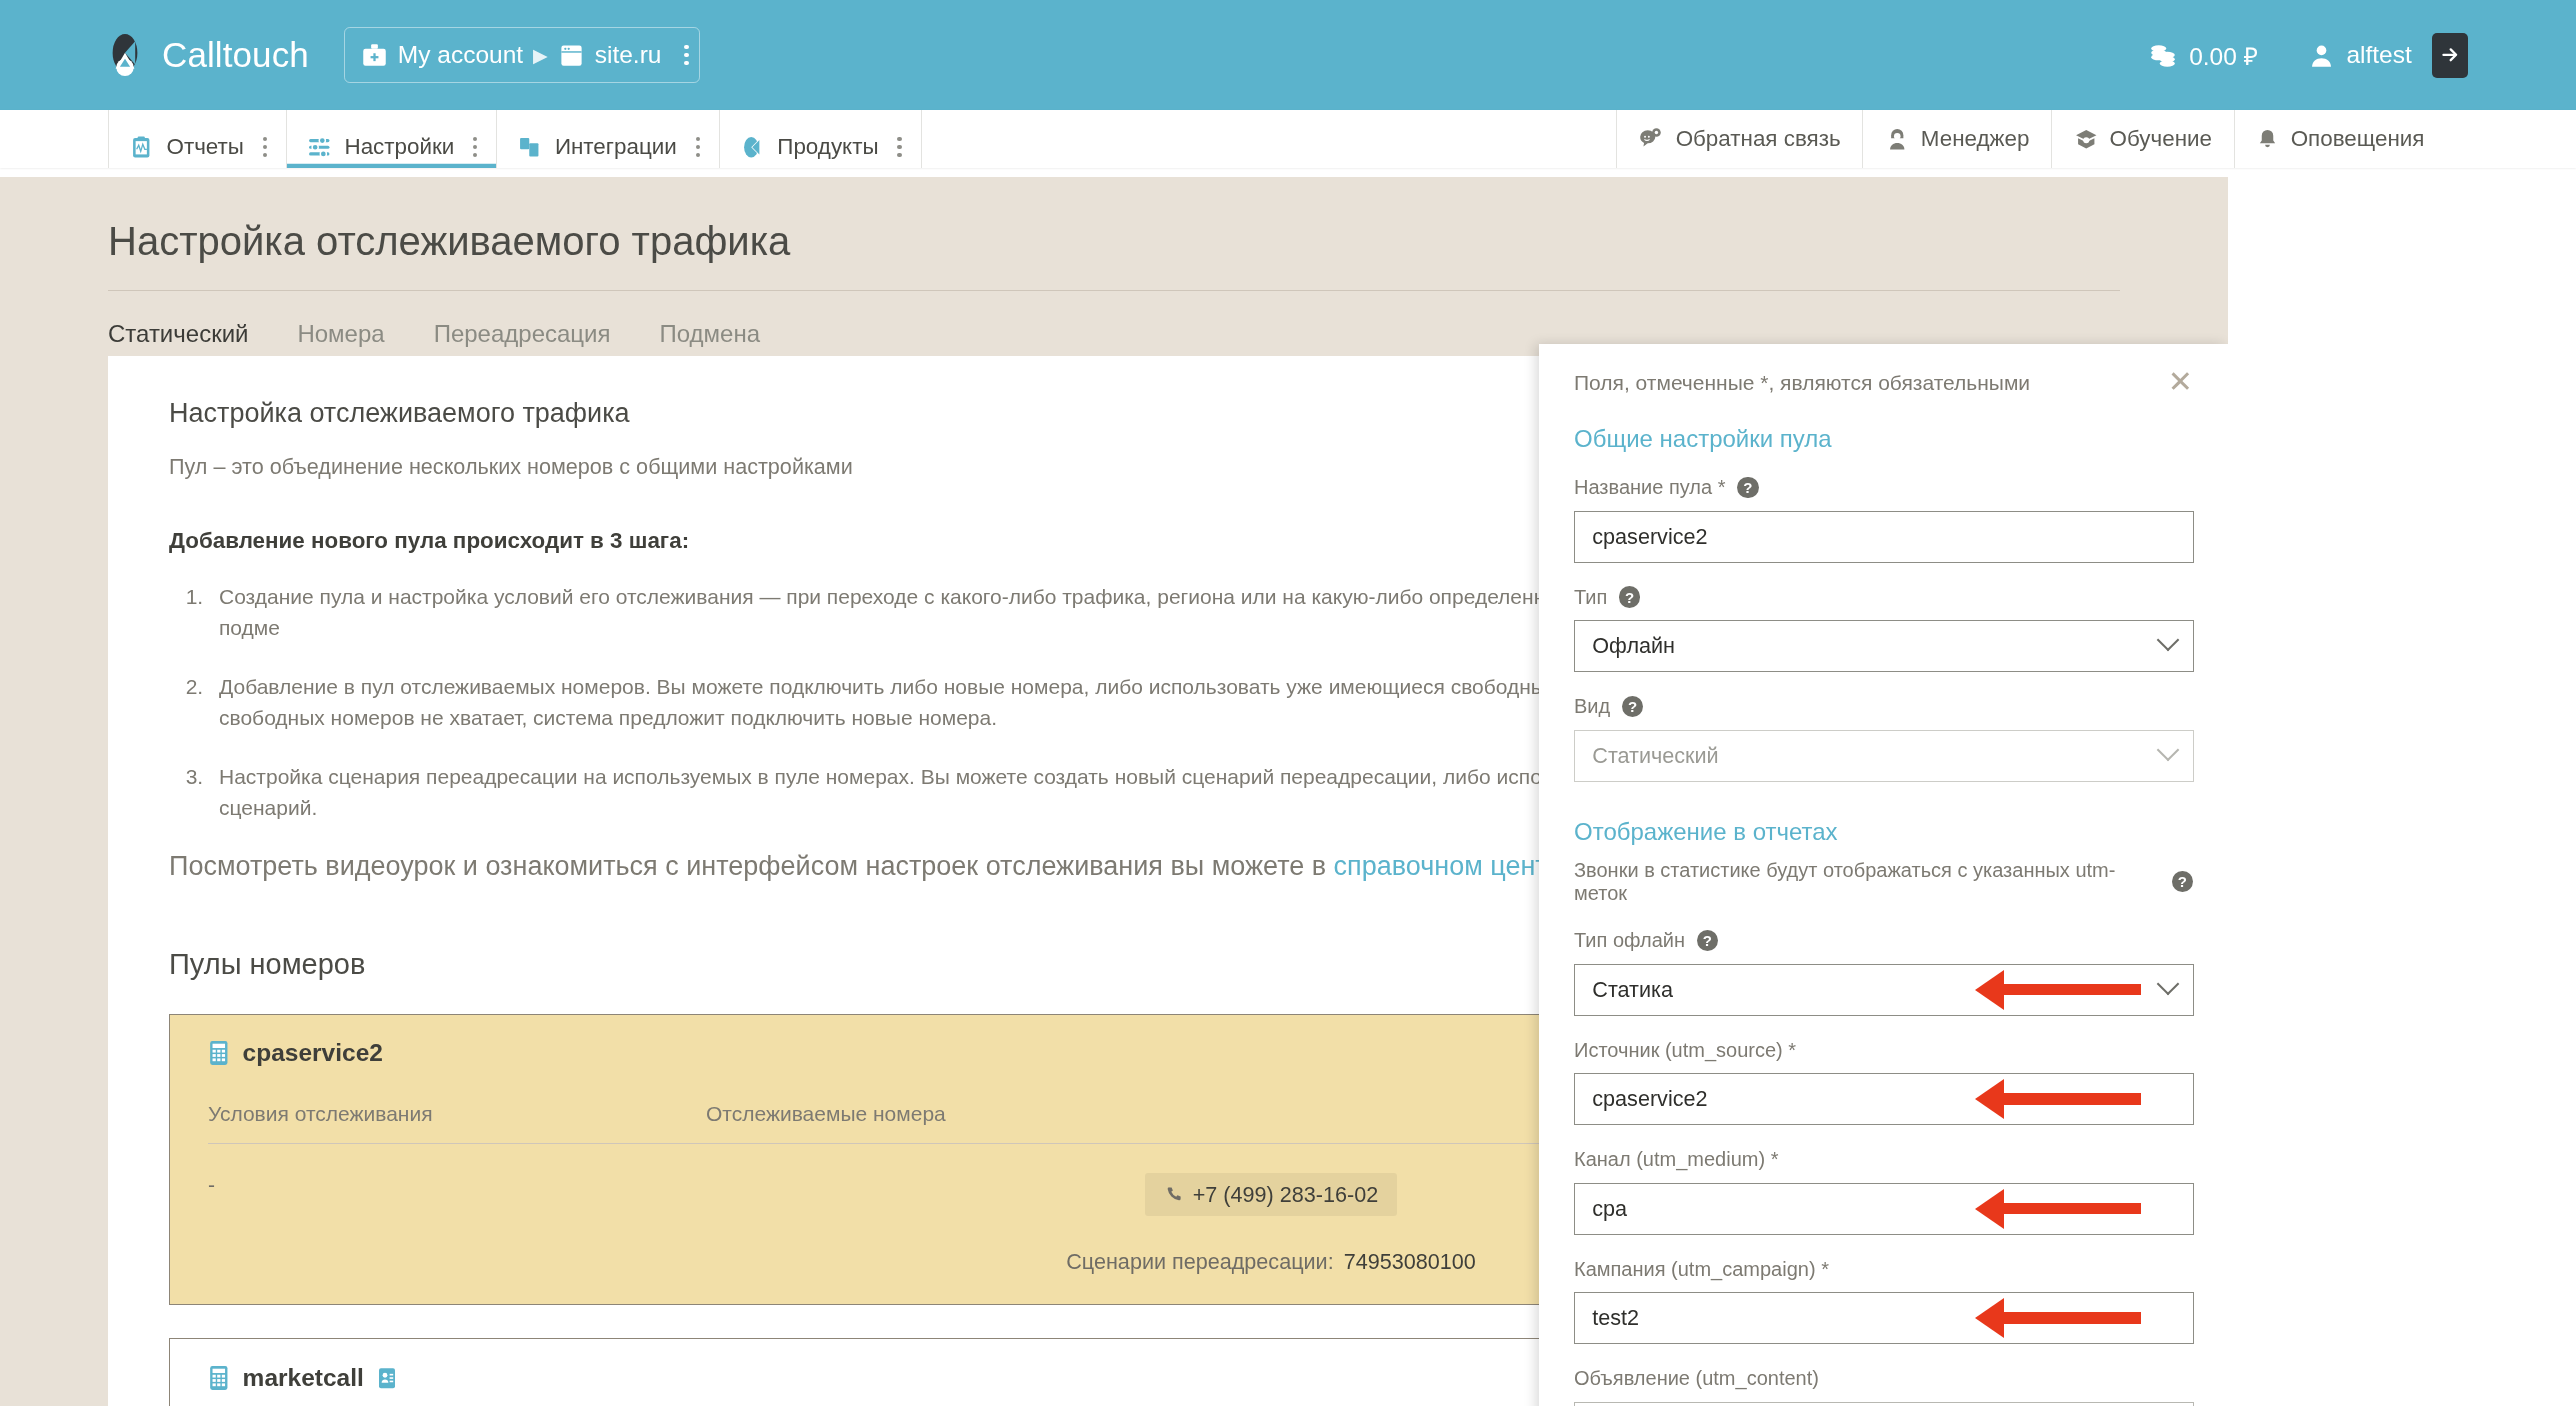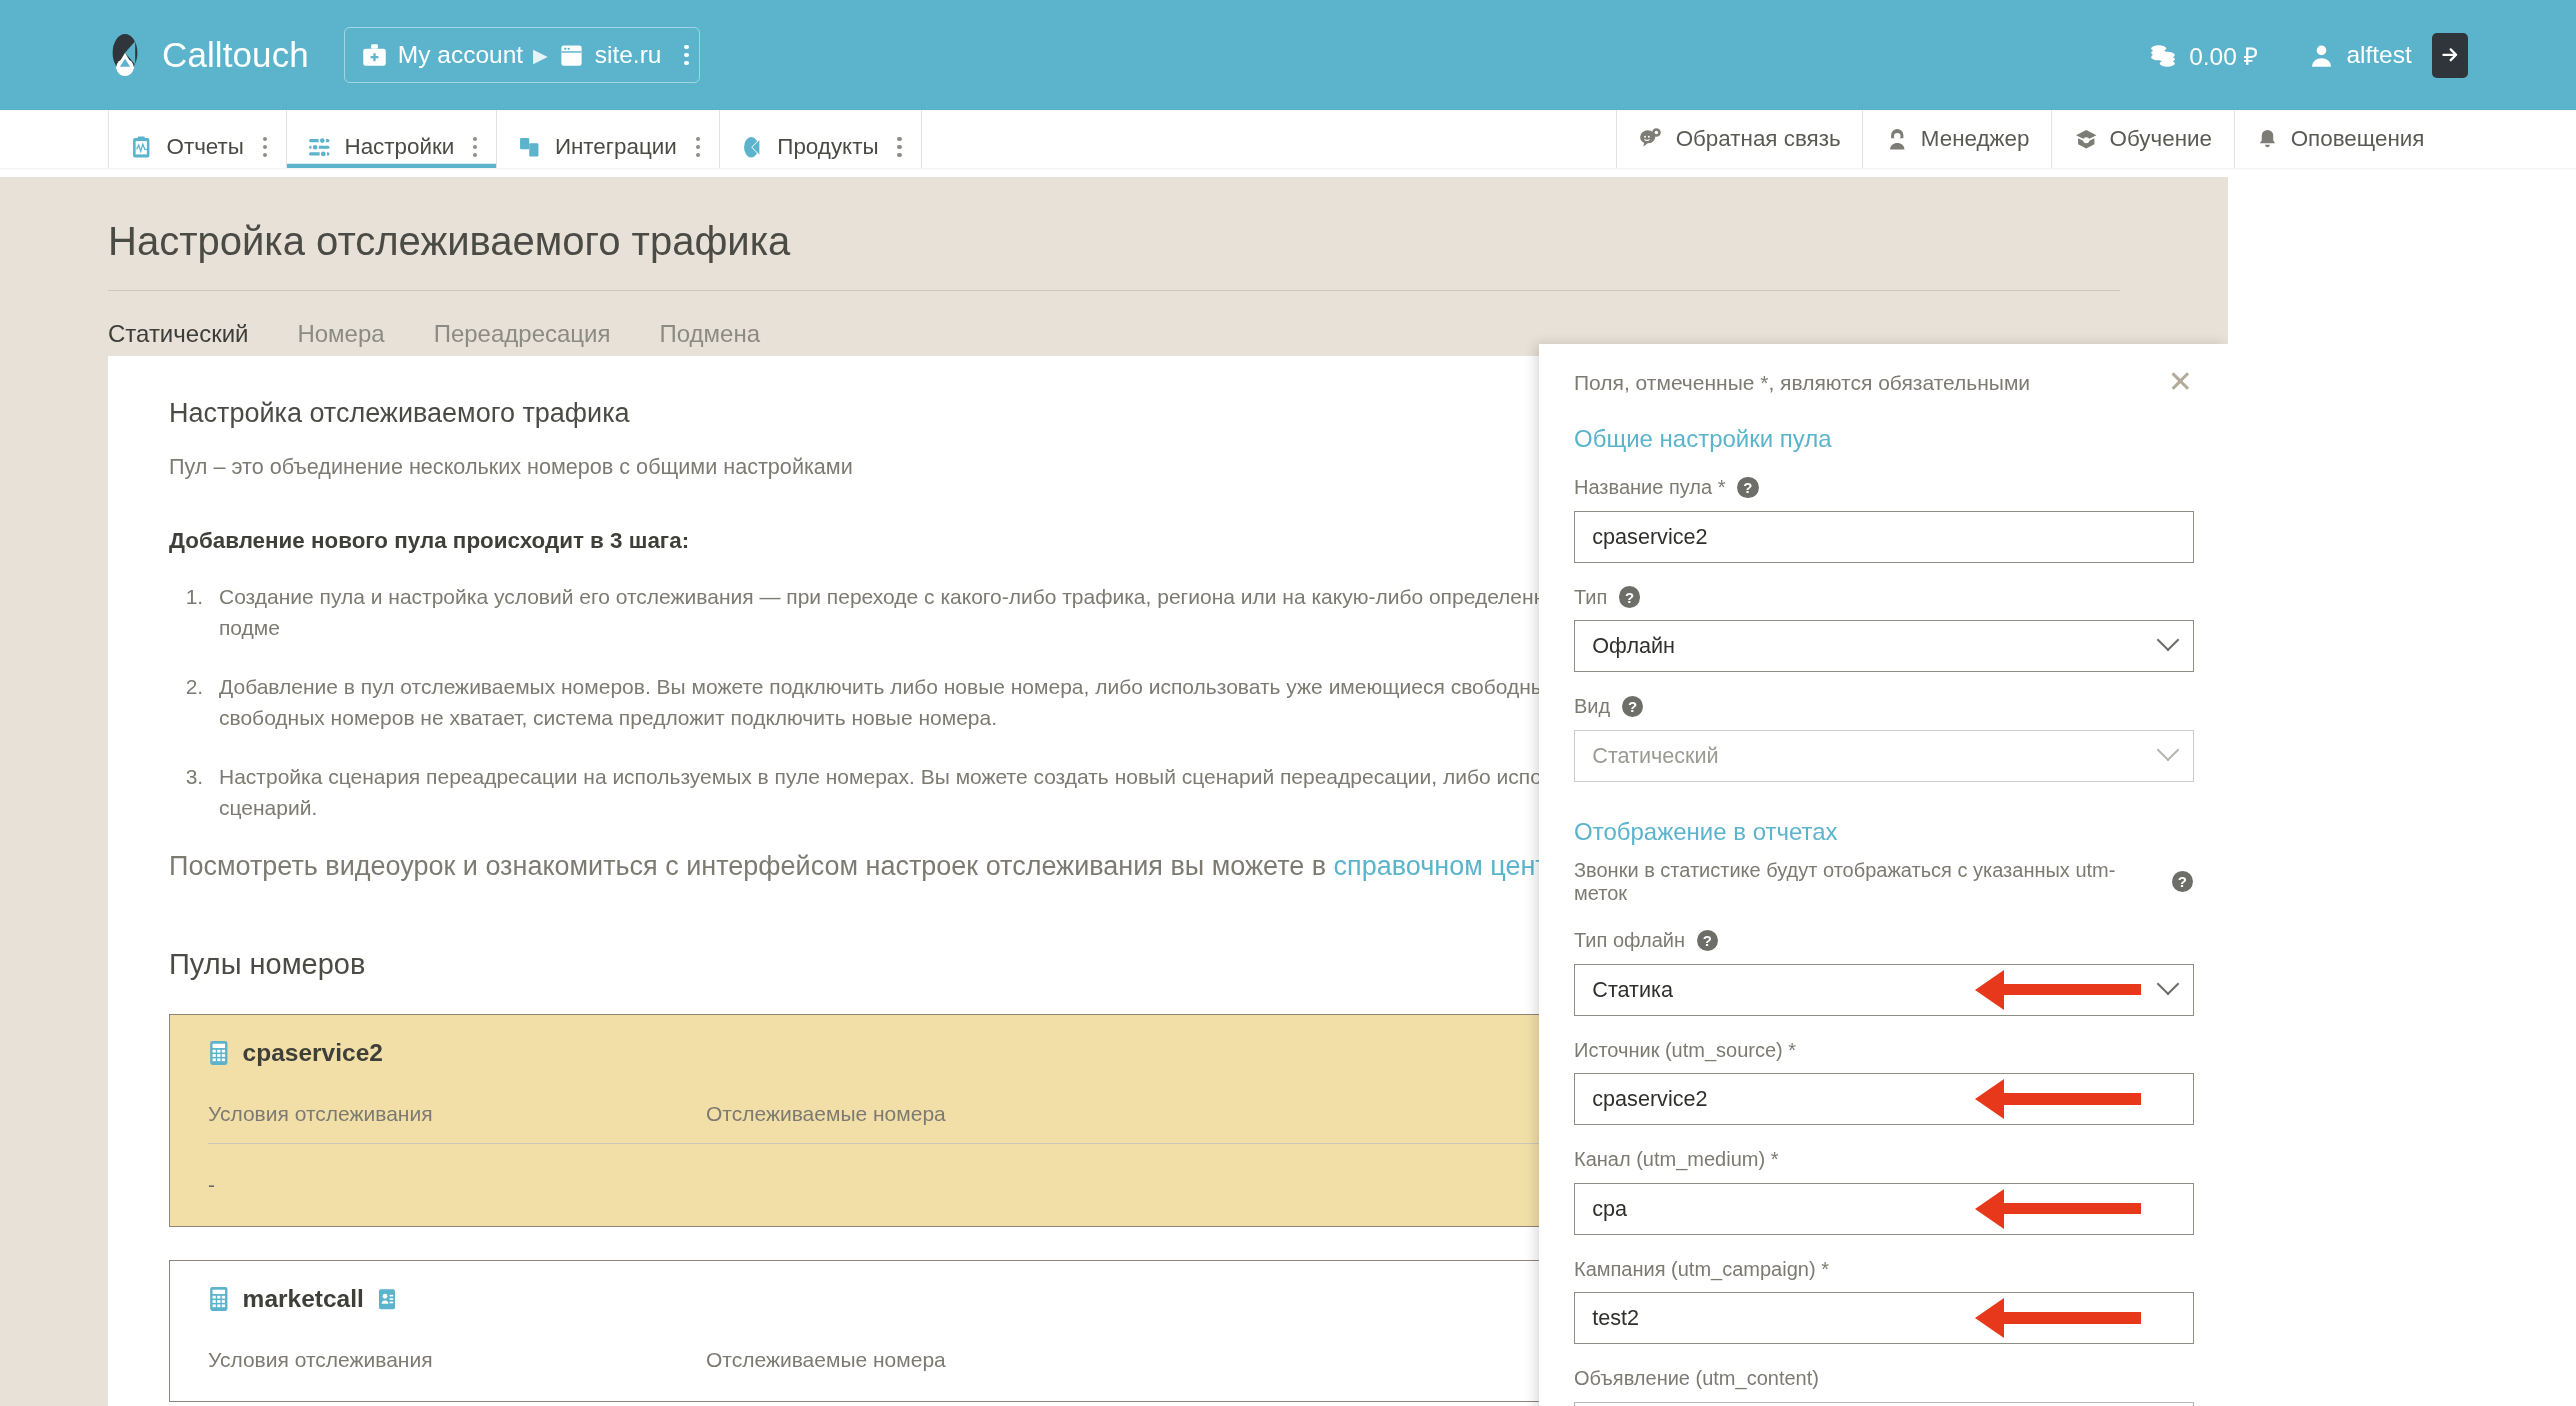--- a/index.html
+++ b/index.html
@@ -429,20 +429,33 @@
         </span>
         <span class="pool-name">cpaservice2</span>
       </div>
       <div class="pool-cols">
         <div class="c1">Условия отслеживания</div>
         <div class="c2">Отслеживаемые номера</div>
       </div>
       <div class="pool-divider"></div>
       <div class="pool-row">
         <div class="c1">-</div>
+        <div class="c2">
+          <div class="phone-chip">
+            <span>
+              <svg width="19" height="19" viewBox="0 0 24 24" fill="#6f6c65">
+                <path d="M6.6 3h3l1.6 4-2 1.6a12 12 0 0 0 6.2 6.2l1.6-2 4 1.6v3a2 2 0 0 1-2.2 2A17 17 0 0 1 4.6 5.2 2 2 0 0 1 6.6 3z"></path>
+              </svg>
+            </span>
+            <span>+7 (499) 283-16-02</span>
+          </div>
+          <div class="scenario-line">
+            <span>Сценарии переадресации:</span><b>74953080100</b>
+          </div>
+        </div>
       </div>
     </div>
 
     <div class="pool-card plain">
       <div class="pool-head">
         <span>
           <svg width="21.6" height="26" viewBox="0 0 20 24" fill="#5bb3cc">
             <rect x="2" y="1" width="16" height="22" rx="2"></rect>
             <rect x="4.2" y="3.4" width="11.6" height="4" fill="#fff"></rect>
             <rect x="4.2" y="9" width="3" height="2.6" fill="#fff"></rect>

